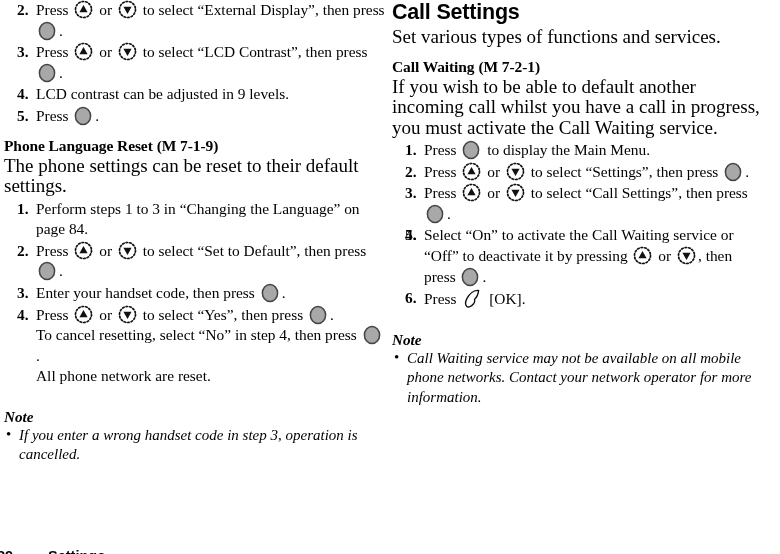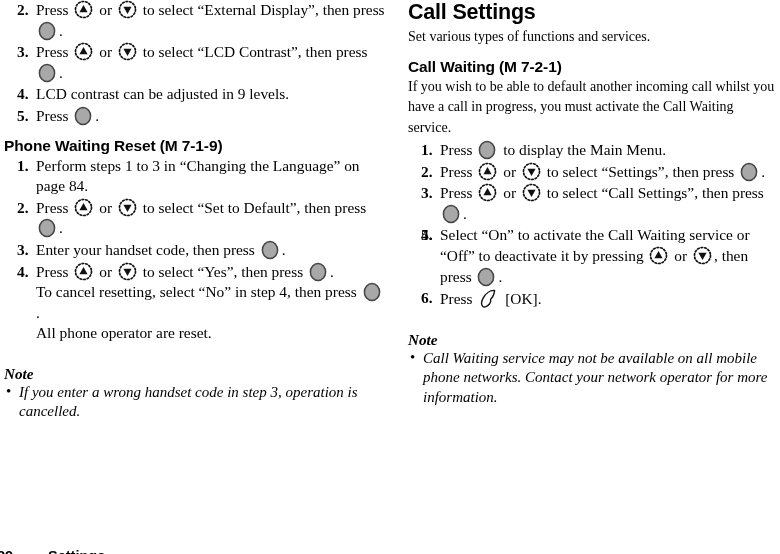--- a/index.html
+++ b/index.html
@@ -21,43 +21,43 @@
     position: absolute;
     inset: 0;
   }
 
   .col {
     position: absolute;
     top: 0;
     width: 381px;
   }
   .col-left  { left: 4px; }
-  .col-right { left: 408px; width: 372px; }
+  .col-right { left: 392px; width: 372px; }
 
   
   .h1 {
     font-family: "Liberation Sans", "DejaVu Sans", sans-serif;
     font-weight: bold;
     font-size: 21.5px;
     line-height: 25px;
     letter-spacing: -0.2px;
     margin: 0 0 2px 0;
   }
   .h2 {
-    font-family: Liberation Sans, sans-serif;
+    font-family: Liberation Serif, serif;
     font-weight: bold;
     font-size: 15.5px;
     line-height: 19px;
     letter-spacing: -0.1px;
     margin: 9px 0 1px 0;
   }
   .h2 .mref { margin-left: 4px; }
 
   .intro {
-    font-size: 14px;
+    font-size: 19px;
     line-height: 20.5px;
     margin: 0 0 2px 0;
   }
 
   
   ol.steps {
     list-style: none;
     margin: 0;
     padding: 0;
   }
@@ -192,23 +192,24 @@
               </svg></span> to select “LCD Contrast”, then press <span class="key key-center"><svg width="18" height="20" viewBox="0 0 18 20">
                 <ellipse cx="9" cy="10" rx="7.6" ry="8.6" fill="#a8a8a8" stroke="#444444" stroke-width="1.5"></ellipse>
               </svg></span>.</span></li>
         <li><span class="num">4.</span><span class="substep">LCD contrast can be adjusted in 9 levels.</span></li>
         <li><span class="num">5.</span><span>Press <span class="key key-center"><svg width="18" height="20" viewBox="0 0 18 20">
                 <ellipse cx="9" cy="10" rx="7.6" ry="8.6" fill="#a8a8a8" stroke="#444444" stroke-width="1.5"></ellipse>
               </svg></span>.</span></li>
       </ol>
 
     <h2 class="h2">
-      <span>Phone Waiting Reset</span><span class="mref">(M 7-1-9)</span>
+      <span>Phone Language Reset</span><span class="mref">(M 7-1-9)</span>
     </h2>
 
+    <p class="intro">The phone settings can be reset to their default settings.</p>
 
     <ol class="steps">
         <li><span class="num">1.</span><span>Perform steps 1 to 3 in “Changing the Language” on page 84.</span></li>
         <li><span class="num">2.</span><span>Press <span class="key key-nav"><svg width="19" height="19" viewBox="0 0 19 19">
                 <circle cx="9.5" cy="9.5" r="8" fill="none" stroke="#111" stroke-width="1.7" stroke-dasharray="1.6 2.0" stroke-linecap="round"></circle>
                 <path d="M9.5 4.9 L13.6 12.3 L5.4 12.3 Z" fill="#111"></path>
               </svg></span> or <span class="key key-nav"><svg width="19" height="19" viewBox="0 0 19 19">
                 <circle cx="9.5" cy="9.5" r="8" fill="none" stroke="#111" stroke-width="1.7" stroke-dasharray="1.6 2.0" stroke-linecap="round"></circle>
                 <path d="M9.5 14.1 L5.4 6.7 L13.6 6.7 Z" fill="#111"></path>
               </svg></span> to select “Set to Default”, then press <span class="key key-center"><svg width="18" height="20" viewBox="0 0 18 20">
@@ -220,21 +221,21 @@
         <li><span class="num">4.</span><span>Press <span class="key key-nav"><svg width="19" height="19" viewBox="0 0 19 19">
                 <circle cx="9.5" cy="9.5" r="8" fill="none" stroke="#111" stroke-width="1.7" stroke-dasharray="1.6 2.0" stroke-linecap="round"></circle>
                 <path d="M9.5 4.9 L13.6 12.3 L5.4 12.3 Z" fill="#111"></path>
               </svg></span> or <span class="key key-nav"><svg width="19" height="19" viewBox="0 0 19 19">
                 <circle cx="9.5" cy="9.5" r="8" fill="none" stroke="#111" stroke-width="1.7" stroke-dasharray="1.6 2.0" stroke-linecap="round"></circle>
                 <path d="M9.5 14.1 L5.4 6.7 L13.6 6.7 Z" fill="#111"></path>
               </svg></span> to select “Yes”, then press <span class="key key-center"><svg width="18" height="20" viewBox="0 0 18 20">
                 <ellipse cx="9" cy="10" rx="7.6" ry="8.6" fill="#a8a8a8" stroke="#444444" stroke-width="1.5"></ellipse>
               </svg></span>.</span><span class="substep">To cancel resetting, select “No” in step 4, then press <span class="key key-center"><svg width="18" height="20" viewBox="0 0 18 20">
                 <ellipse cx="9" cy="10" rx="7.6" ry="8.6" fill="#a8a8a8" stroke="#444444" stroke-width="1.5"></ellipse>
-              </svg></span>.</span><span class="substep">All phone operator are reset.</span></li>
+              </svg></span>.</span><span class="substep">All phone network are reset.</span></li>
       </ol>
 
     <div class="note-title">Note</div>
     <ul class="note-list">
         <li><span class="bullet">•</span>If you enter a wrong handset code in step 3, operation is cancelled.</li>
       </ul>
 
   </div>
 
   <div class="col col-right">

